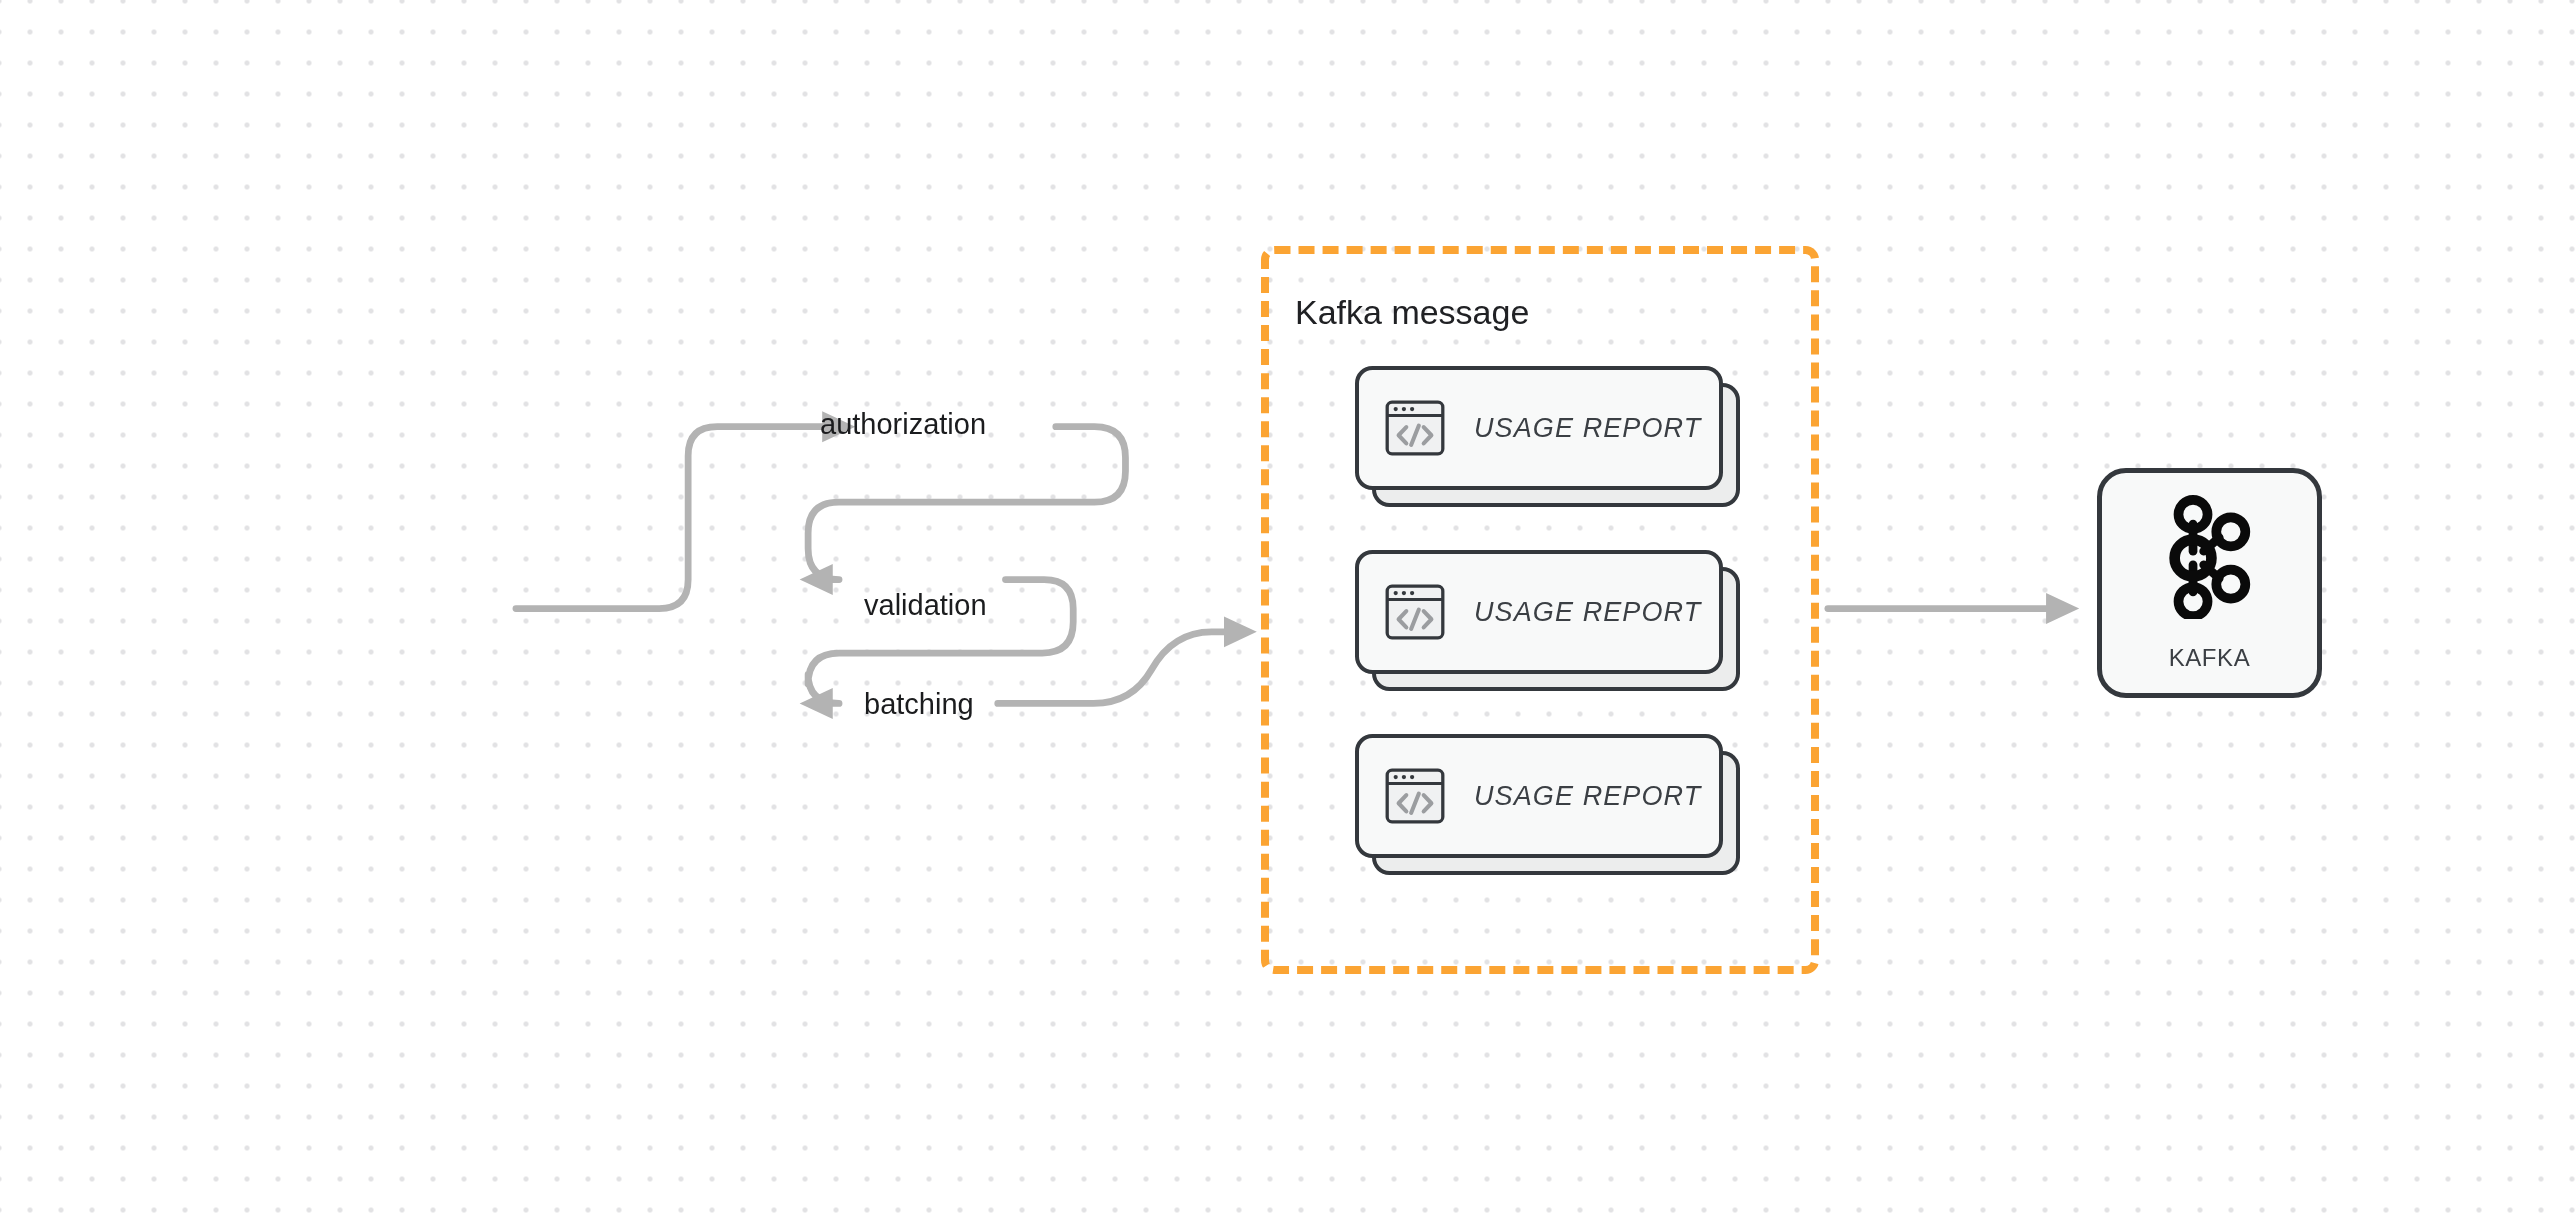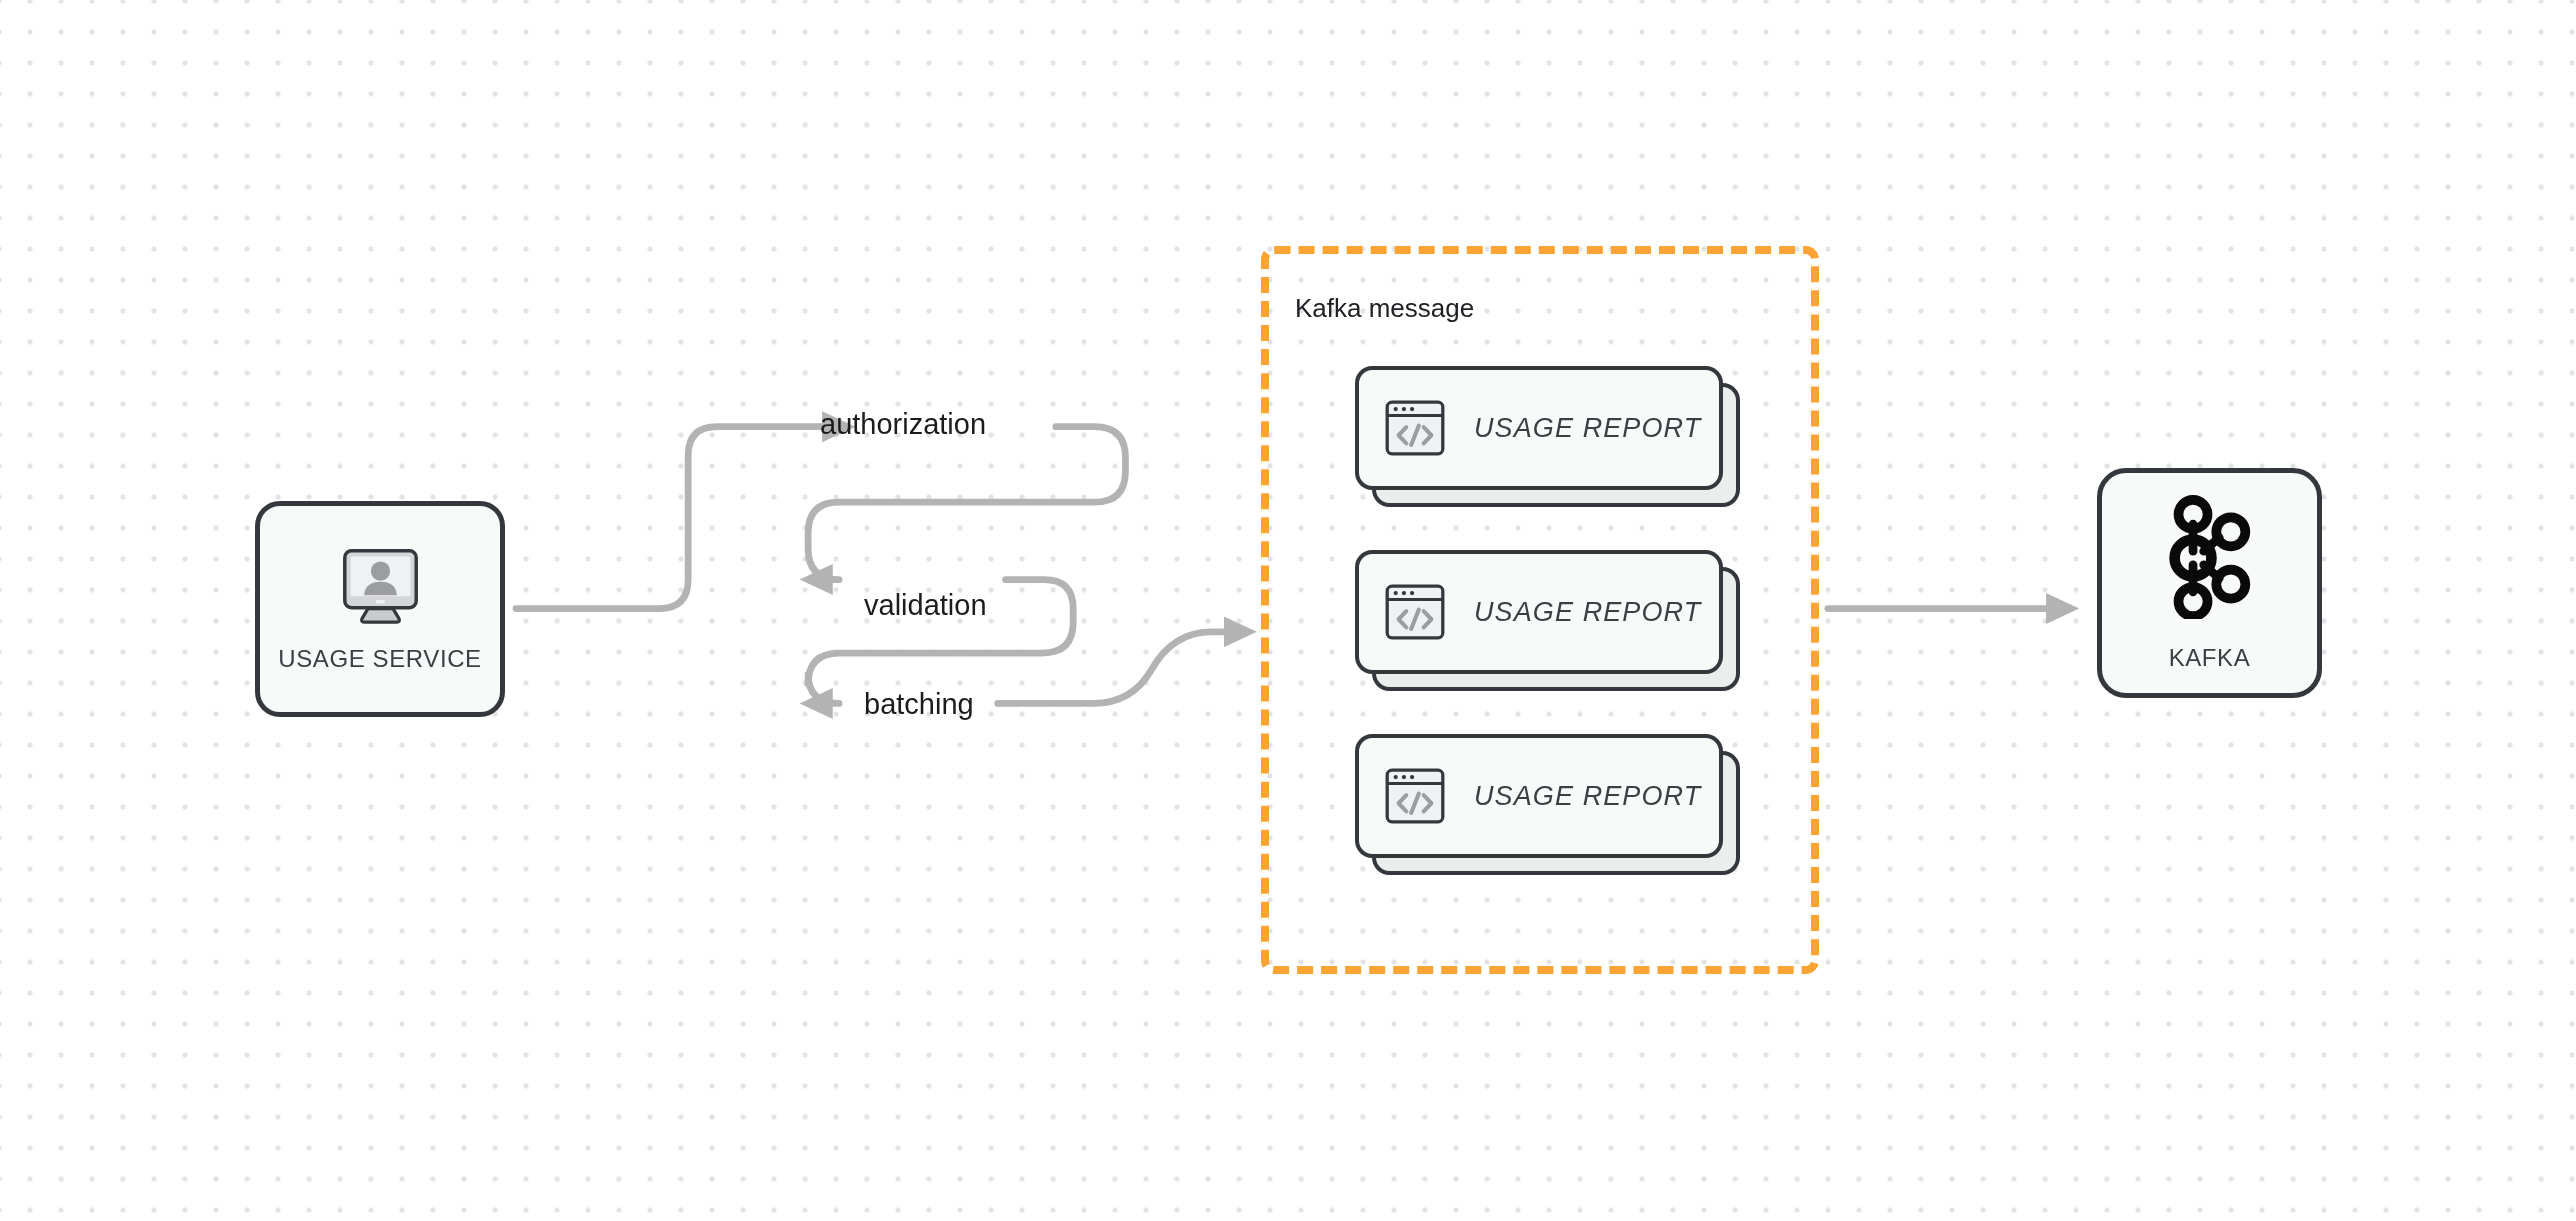--- a/index.html
+++ b/index.html
@@ -81,21 +81,21 @@
     width: 558px;
     height: 728px;
     box-sizing: border-box;
     border: 8.7px dashed #fba433;
     border-radius: 13.5px;
   }
   #group-kafka-message-title {
     position: absolute;
     left: 1295px;
     top: 293px;
-    font-size: 26px;
+    font-size: 34px;
     color: #202124;
     white-space: nowrap;
   }
 
   
   .report-card-wrap {
     position: absolute;
     width: 372px;
     height: 129px;
   }
@@ -172,36 +172,20 @@
       <path d="M 1091 441 L 1131 441 Q 1163 441 1163 473 L 1163 487 Q 1163 519 1131 519 L 867 519 Q 835 519 835 551 L 835 567 Q 835 599 867 599 L 855 599" marker-end="url(#arrowhead)"></path>
 
       <path d="M 1039 599 L 1079 599 Q 1109 599 1109 629 L 1109 643 Q 1109 675 1077 675 L 867 675 Q 835 675 835 707 L 835 697 Q 835 727 867 727 L 855 727" marker-end="url(#arrowhead)"></path>
 
       <path d="M 1031 727 L 1130 727 Q 1170 727 1190 692 Q 1212 653 1252 653 L 1270 653" marker-end="url(#arrowhead)"></path>
 
       <path d="M 1889 629 L 2120 629" marker-end="url(#arrowhead)"></path>
     </g>
   </svg>
 
-  <div class="node" id="node-usage-service">
-    <svg class="monitor-icon" viewBox="0 0 92 86" xmlns="http://www.w3.org/2000/svg">
-
-      <path d="M 27 76 L 33 66 L 59 66 L 65 76 Q 67 80 62 80 L 30 80 Q 25 80 27 76 Z" fill="#c9cbcd" stroke="#34383d" stroke-width="3.4" stroke-linejoin="round"></path>
-
-      <rect x="9" y="6" width="74" height="59" rx="7" fill="#d3d5d7" stroke="#34383d" stroke-width="3.6"></rect>
-
-      <rect x="15" y="12" width="62" height="41" rx="2" fill="#f0f1f2"></rect>
-
-      <rect x="41" y="57" width="10" height="3.6" rx="1.8" fill="#f0f1f2"></rect>
-
-      <circle cx="46" cy="27" r="10" fill="#9b9da0"></circle>
-      <path d="M 46 38 Q 62 38 63 52 L 29 52 Q 30 38 46 38 Z" fill="#9b9da0"></path>
-    </svg>
-    <div class="node-label">USAGE SERVICE</div>
-  </div>
 
   <div class="step-label" id="step-label-0">authorization</div>
   <div class="step-label" id="step-label-1">validation</div>
   <div class="step-label" id="step-label-2">batching</div>
 
   <div id="group-kafka-message"></div>
   <div id="group-kafka-message-title">Kafka message</div>
 
   <div class="report-card-wrap" id="report-card-0">
     <div class="report-card-shadow"></div>

